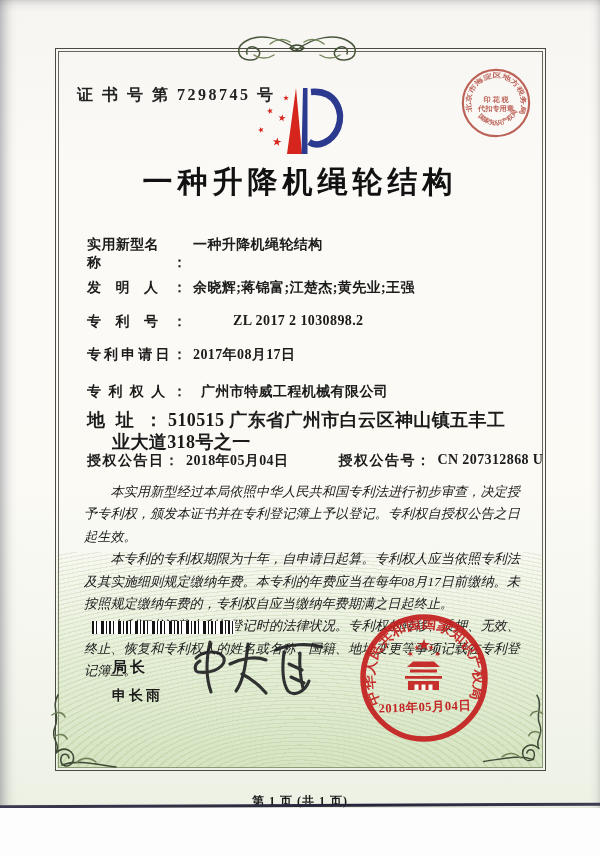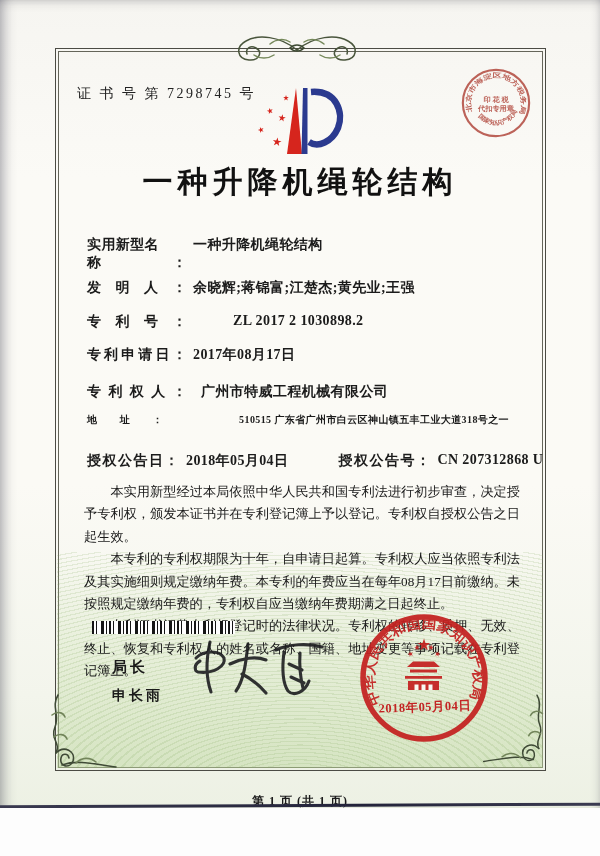--- a/index.html
+++ b/index.html
@@ -28,47 +28,47 @@
   
   .guilloche{
     position:absolute;left:57px;top:552px;width:486px;height:216px;
     background-image:
       repeating-radial-gradient(ellipse 160px 70px at 50% 112%,
         rgba(128,168,92,.17) 0 2.5px, rgba(255,255,255,0) 2.5px 8.5px),
       linear-gradient(180deg, rgba(198,221,168,0) 0%, rgba(198,221,168,.30) 48%, rgba(186,213,154,.48) 100%);
     pointer-events:none;
   }
   .cert-no{
-    position:absolute;left:77px;top:85px;font-size:14px;letter-spacing:2.5px;
-    font-weight:400;color:#222;
+    position:absolute;left:77px;top:85px;font-size:16px;letter-spacing:2.5px;
+    font-weight:700;color:#222;
   }
   .logo{position:absolute;left:249px;top:83px;width:96px;height:78px;}
   .title{
     position:absolute;left:0;right:0;top:162px;text-align:center;
     font-size:30px;font-weight:700;letter-spacing:5px;color:#111;
   }
   
   .row{position:absolute;left:87px;display:flex;font-size:14px;font-weight:600;letter-spacing:.4px;}
   .lab{display:inline-block;width:100px;text-align-last:justify;flex:none;}
   .val{margin-left:6px;white-space:nowrap;}
   .row-name{top:236px;} .row-inv{top:279px;} .row-no{top:313px;gap:40px;}
   .row-appdate{top:346px;} .row-owner{top:383px;gap:8px;}
   .row-addr{top:409px;left:87px;width:422px;display:block;position:absolute;
-            font-size:10px;font-weight:600;letter-spacing:.4px;line-height:22px;text-align:right;}
+            font-size:18px;font-weight:600;letter-spacing:.4px;line-height:22px;}
   .row-addr .lab-addr{position:absolute;left:0;top:0;display:inline-block;width:76px;text-align-last:justify;}
   .row-addr .val-addr{display:block;padding-left:25px;text-indent:56px;}
   .row-grant{top:452px;}
   .row-grant .lab{width:auto;letter-spacing:1.5px;text-align-last:auto;}
   .row-grant .g2{margin-left:50px;}
   
   .paras{
     position:absolute;left:84px;top:481px;width:436px;
     font-size:13.2px;line-height:22.4px;text-align:justify;font-weight:500;color:#191919;
   }
-  .paras p{margin:0;text-indent:2em;}
+  .paras p{margin:0;text-indent:2em;font-style:italic;}
   
   .barcode{
     position:absolute;left:92px;top:621px;width:143px;height:13px;
     background:repeating-linear-gradient(90deg,
       #151515 0 2px,#fff 2px 4px,#151515 4px 5px,#fff 5px 9px,
       #151515 9px 12px,#fff 12px 14px,#151515 14px 15px,#fff 15px 17px);
   }
   .sign-title{position:absolute;left:112px;top:658px;font-size:15px;font-weight:700;letter-spacing:3px;}
   .sign-name{position:absolute;left:112px;top:687px;font-size:14px;font-weight:700;letter-spacing:3px;}
   .sig-svg{position:absolute;left:180px;top:630px;width:155px;height:90px;}

